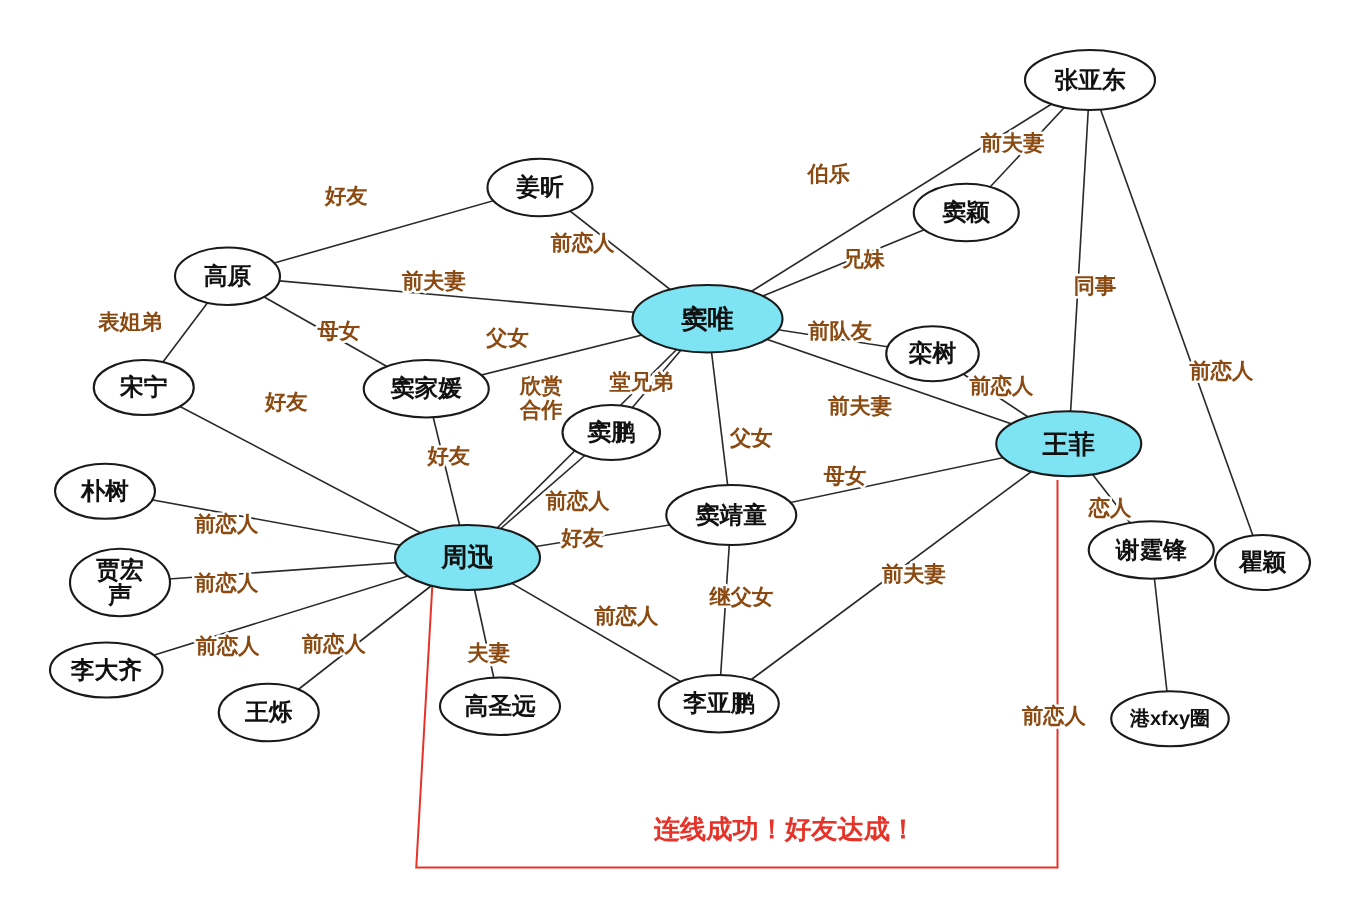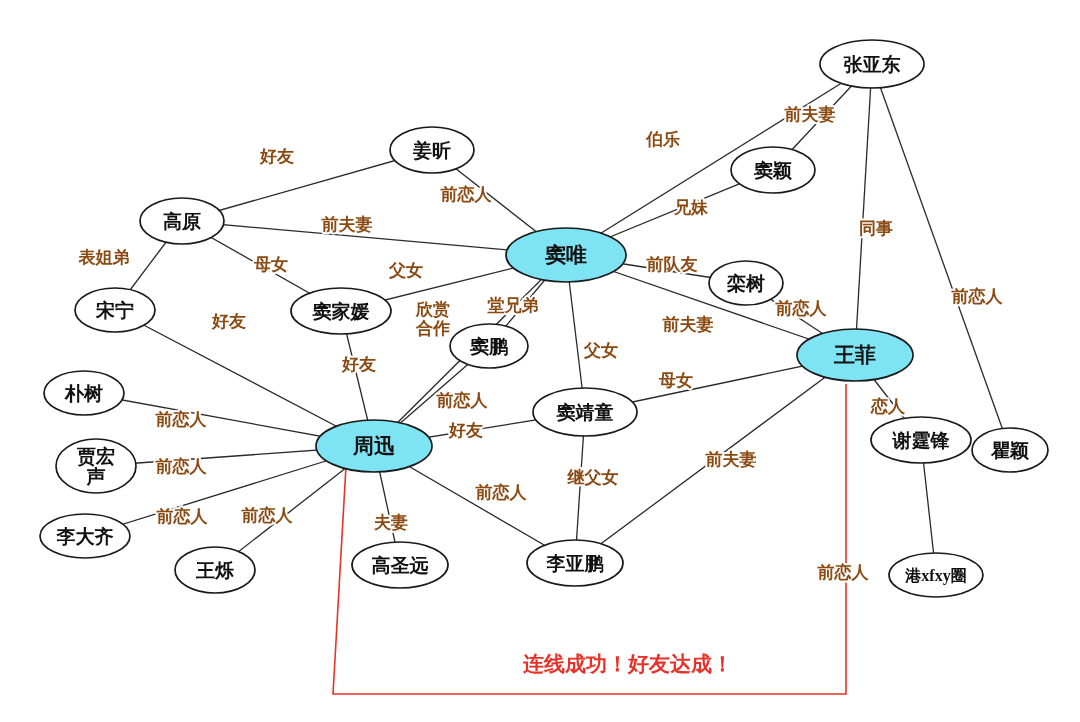--- a/index.html
+++ b/index.html
@@ -8,21 +8,21 @@
     --hl-fill:#7ee3f2;
     --edge-color:#2a2a2a;
     --label-color:#8a4a12;
     --success-color:#e63329;
   }
   html,body{margin:0;padding:0;background:#ffffff;}
   .stage{
     position:relative;
     width:1080px;height:722px;
     background:#ffffff;
-    font-family:Liberation Serif, serif;
+    font-family:Liberation Sans, sans-serif;
     overflow:hidden;
   }
   svg{display:block;}
   .edge{stroke:var(--edge-color);stroke-width:1.3;}
   .node-ellipse{fill:var(--node-fill);stroke:var(--node-stroke);stroke-width:1.7;}
   .node-ellipse.hl{fill:var(--hl-fill);}
   .node-label{
     fill:#111;font-size:19px;font-weight:600;
     text-anchor:middle;dominant-baseline:central;
   }

